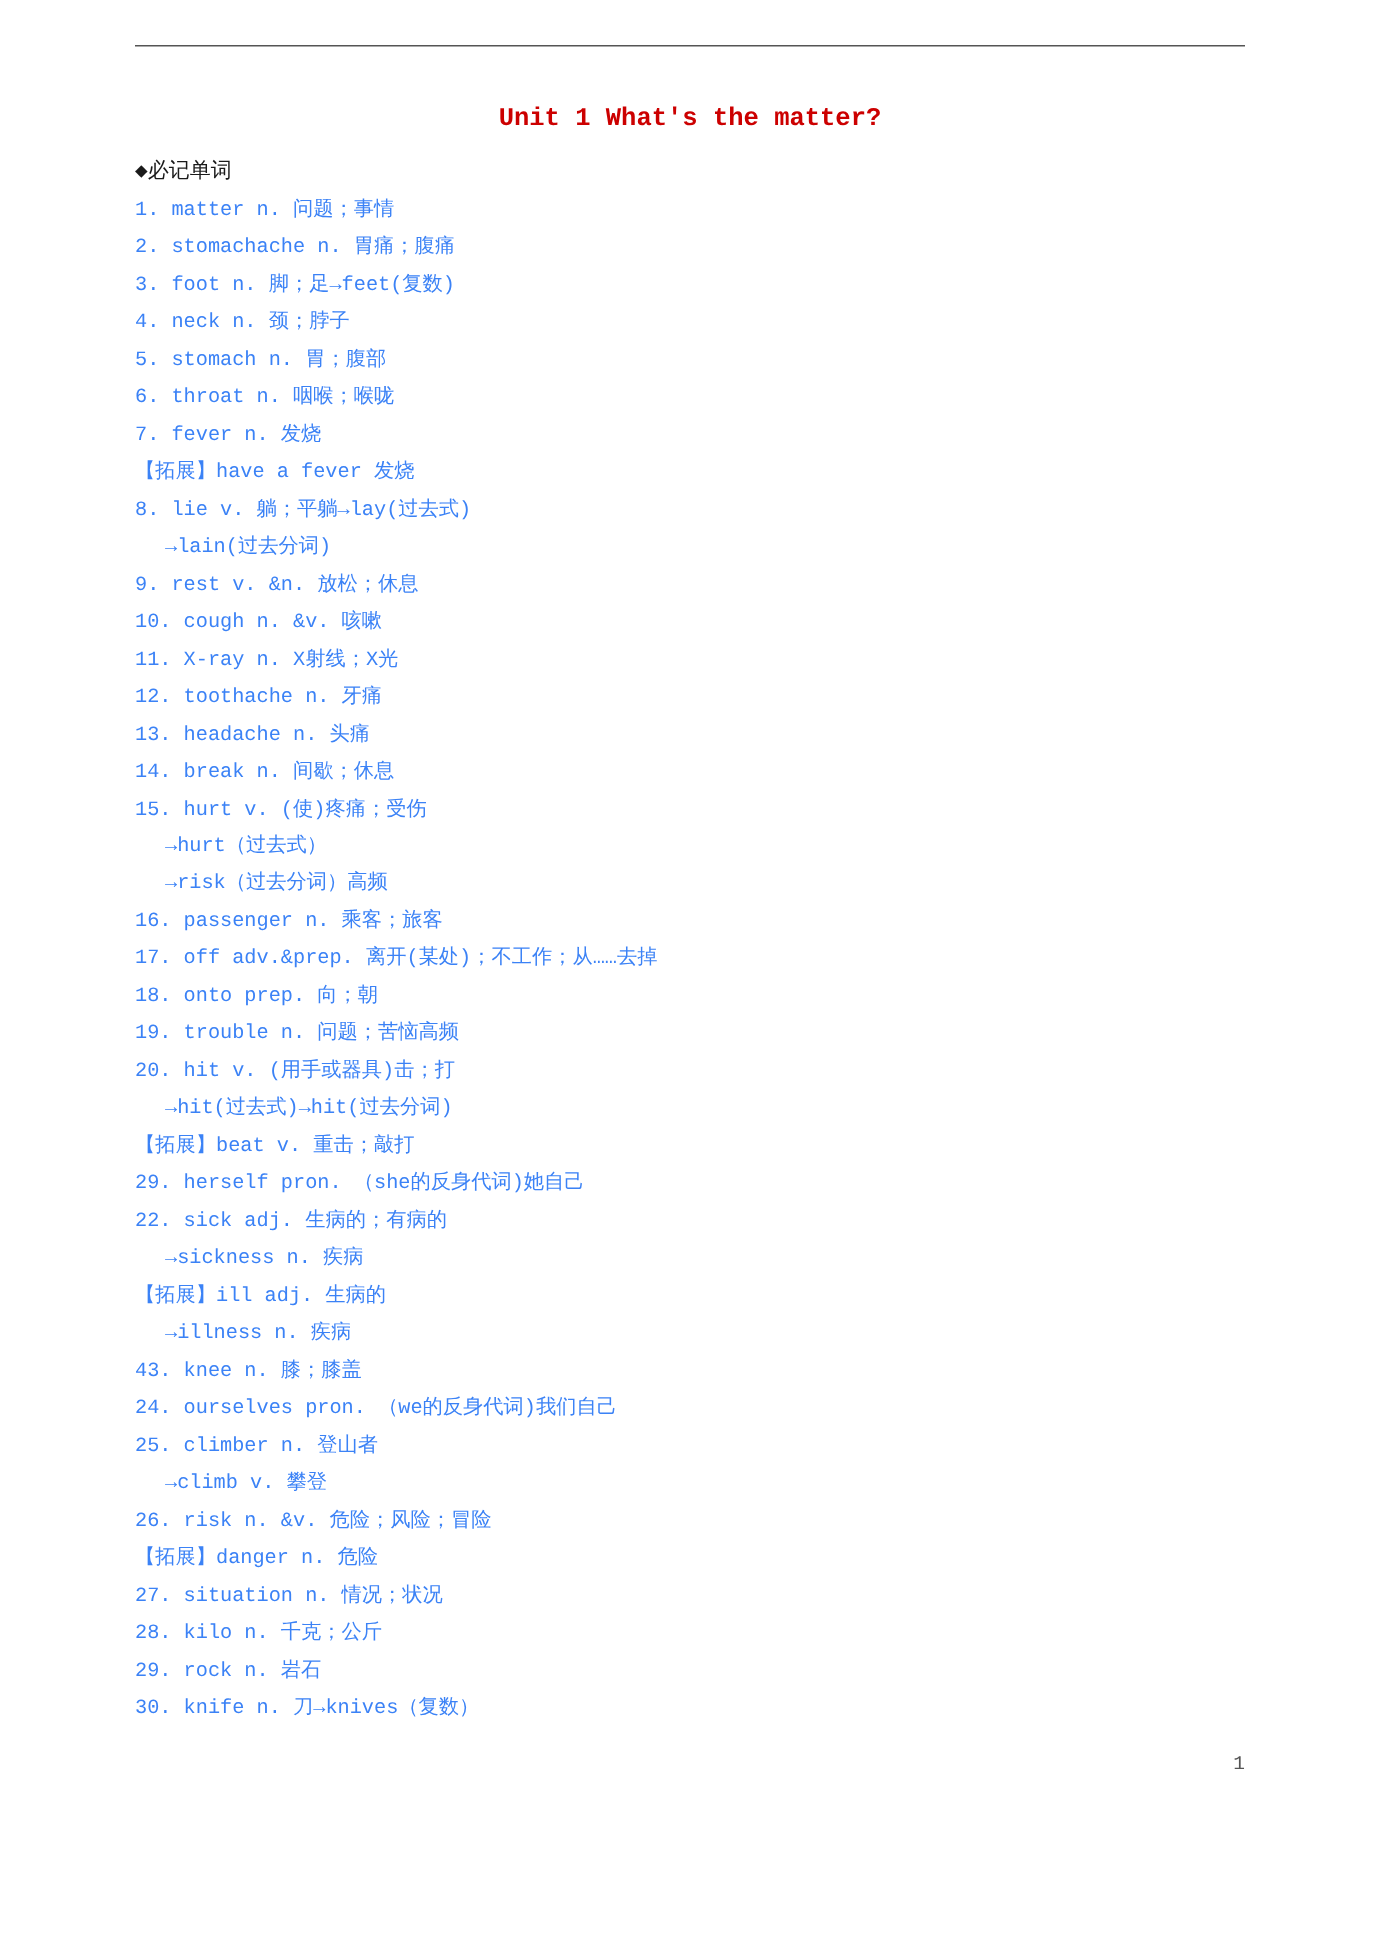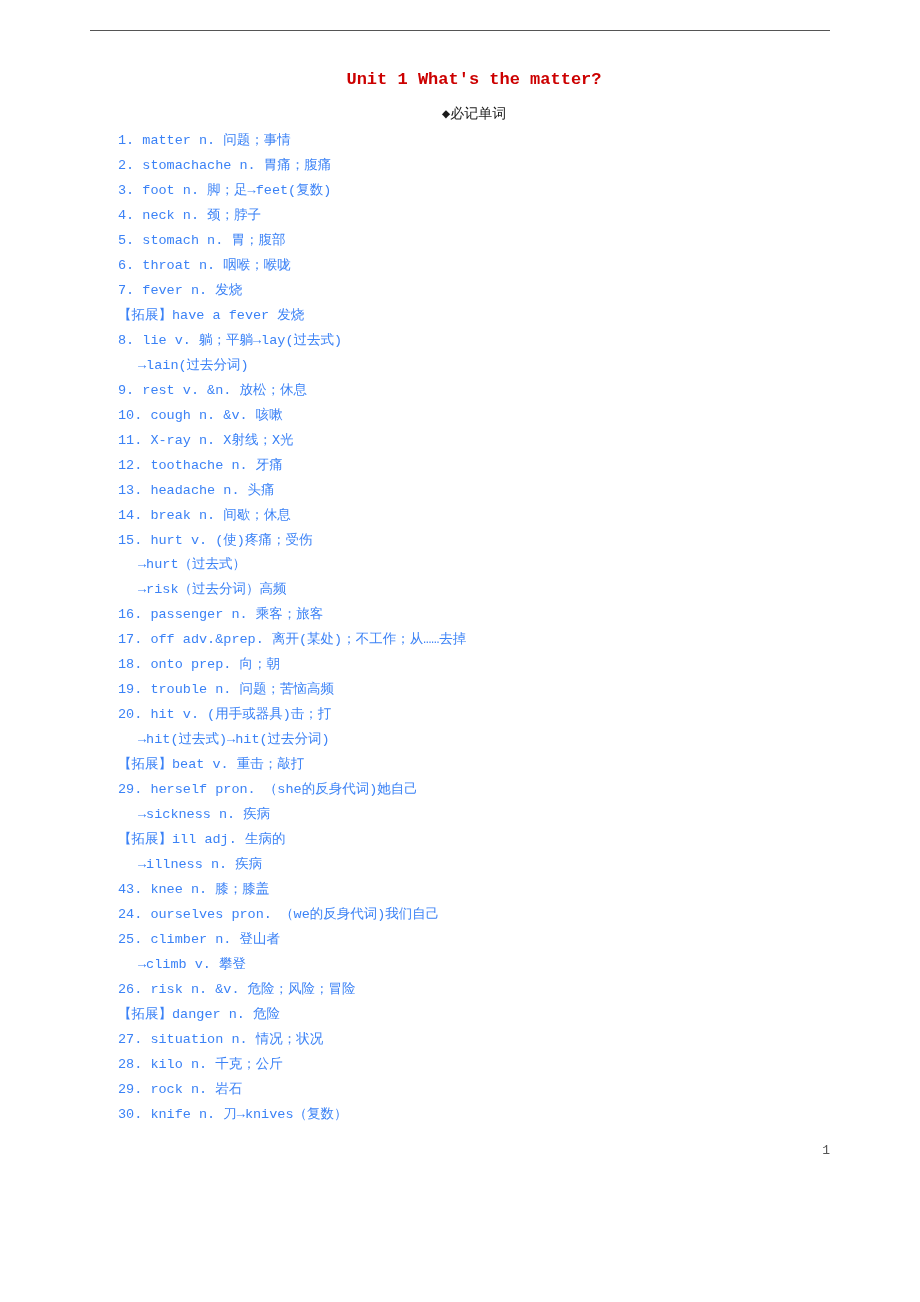--- a/index.html
+++ b/index.html
@@ -12,21 +12,21 @@
       background: #ffffff;
       font-family: "Courier New", Courier, monospace;
       font-size: 14px;
       color: #1a1a1a;
       width: 920px;
       min-height: 1302px;
       position: relative;
     }
 
     .page-container {
-      padding: 40px 90px 60px 118px;
+      padding: 40px 90px 60px 90px;
       position: relative;
     }
 
     .top-border {
       position: absolute;
       top: 30px;
       left: 90px;
       right: 90px;
       height: 1px;
       background: #555;
@@ -40,21 +40,20 @@
       margin-bottom: 16px;
       margin-top: 30px;
       font-family: "Courier New", Courier, monospace;
     }
 
     .section-header {
       font-size: 14px;
       color: #1a1a1a;
       margin-bottom: 6px;
       font-weight: normal;
-      text-align: center;
     }
 
     .vocab-list {
       list-style: none;
       line-height: 1.85;
     }
 
     .vocab-list li {
       font-size: 13.5px;
       color: #3b82f6;
@@ -111,20 +110,21 @@
       <li class="sub-item">→hurt（过去式）</li>
       <li class="sub-item">→risk（过去分词）高频</li>
       <li>16. passenger n. 乘客；旅客</li>
       <li>17. off adv.&amp;prep. 离开(某处)；不工作；从……去掉</li>
       <li>18. onto prep. 向；朝</li>
       <li>19. trouble n. 问题；苦恼高频</li>
       <li>20. hit v. (用手或器具)击；打</li>
       <li class="sub-item">→hit(过去式)→hit(过去分词)</li>
       <li class="expand-item">【拓展】beat v. 重击；敲打</li>
       <li>29. herself pron. （she的反身代词)她自己</li>
+      <li>22. sick adj. 生病的；有病的</li>
       <li class="sub-item">→sickness n. 疾病</li>
       <li class="expand-item">【拓展】ill adj. 生病的</li>
       <li class="sub-item">→illness n. 疾病</li>
       <li>43. knee n. 膝；膝盖</li>
       <li>24. ourselves pron. （we的反身代词)我们自己</li>
       <li>25. climber n. 登山者</li>
       <li class="sub-item">→climb v. 攀登</li>
       <li>26. risk n. &amp;v. 危险；风险；冒险</li>
       <li class="expand-item">【拓展】danger n. 危险</li>
       <li>27. situation n. 情况；状况</li>

